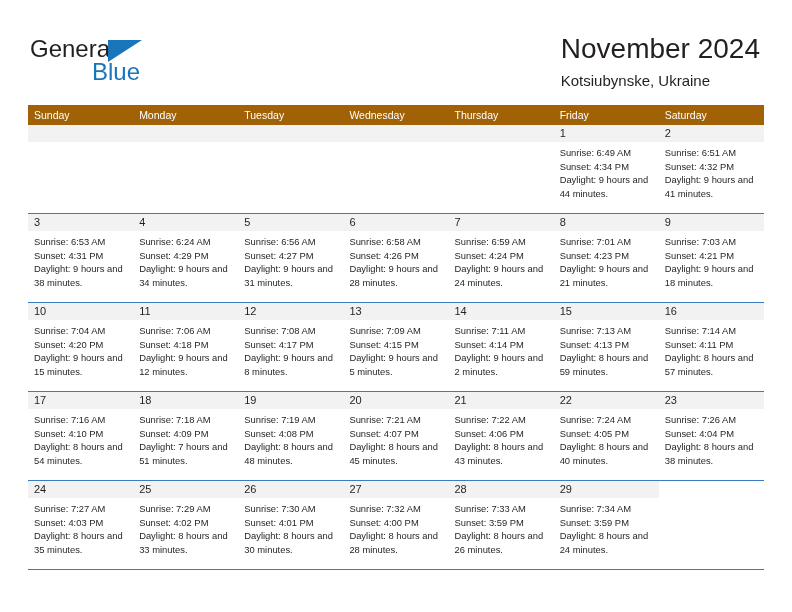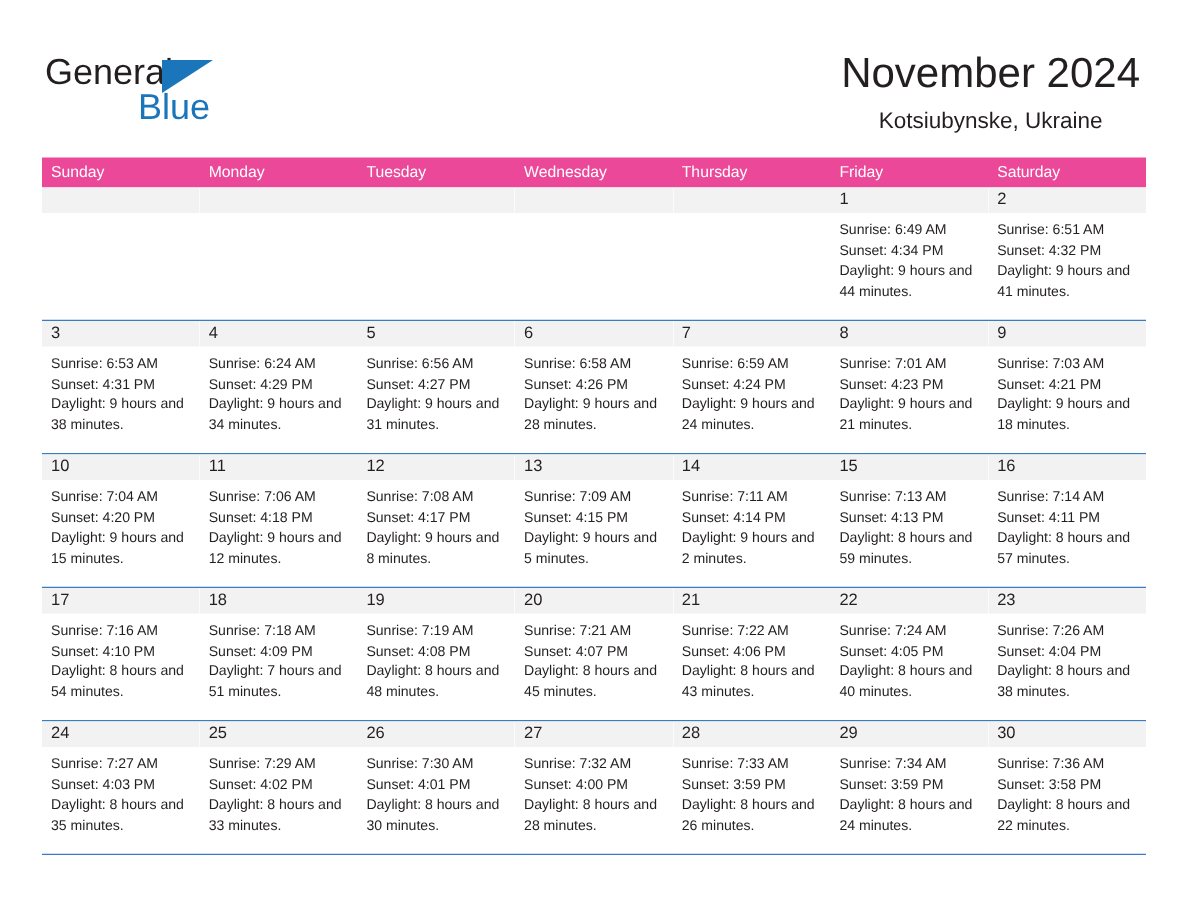--- a/index.html
+++ b/index.html
@@ -62,21 +62,21 @@
     top: 23px;
     font-size: 24px;
     color: #1b75bb;
     font-family: "Liberation Sans", sans-serif;
     line-height: 26px;
   }
   .title-block {
     position: absolute;
     right: 32px;
     top: 32px;
-    text-align: center;
+    text-align: left;
   }
   .cal-title {
     font-size: 28px;
     color: #231f20;
     line-height: 34px;
     white-space: nowrap;
   }
   .cal-subtitle {
     font-size: 15px;
     color: #231f20;
@@ -88,21 +88,21 @@
   
   .grid {
     position: absolute;
     left: 28px;
     top: 105px;
     width: 736px;
   }
   .weekday-row {
     display: flex;
     width: 736px;
-    background: #ec4899;
+    background: #a16207;
   }
   .weekday {
     flex: 0 0 105.14px;
     width: 105.14px;
     height: 20px;
     line-height: 20px;
     color: #ffffff;
     font-size: 10.5px;
     padding-left: 6px;
     box-sizing: border-box;
@@ -437,26 +437,18 @@
             </div>
           </div>
           <div class="day-cell">
             <div class="day-number-bar">29</div>
             <div class="day-body">
               <div>Sunrise: 7:34 AM</div>
               <div>Sunset: 3:59 PM</div>
               <div class="daylight">Daylight: 8 hours and 24 minutes.</div>
             </div>
           </div>
-          <div class="day-cell">
-            <div class="day-number-bar">30</div>
-            <div class="day-body">
-              <div>Sunrise: 7:36 AM</div>
-              <div>Sunset: 3:58 PM</div>
-              <div class="daylight">Daylight: 8 hours and 22 minutes.</div>
-            </div>
-          </div>
         </div>
       </div>
     <div class="grid-bottom"></div>
   </div>
 
 </div>
 
 </body></html>

